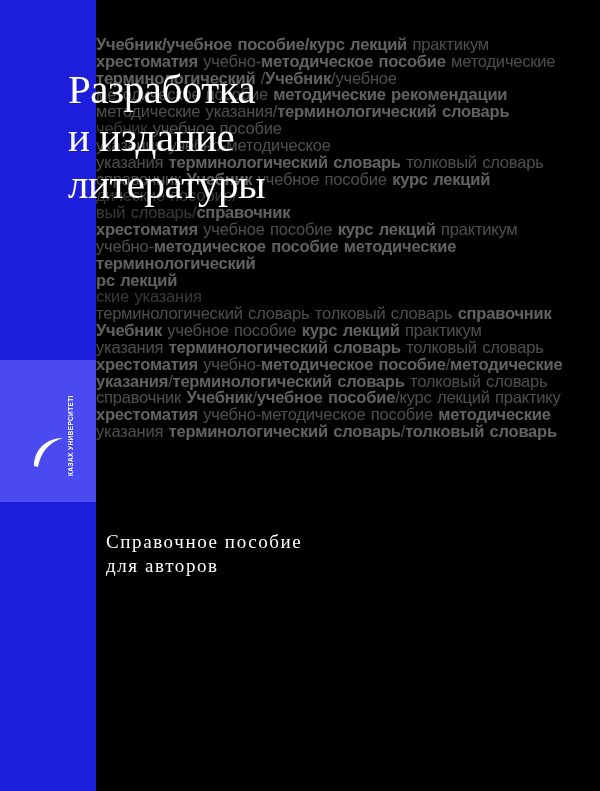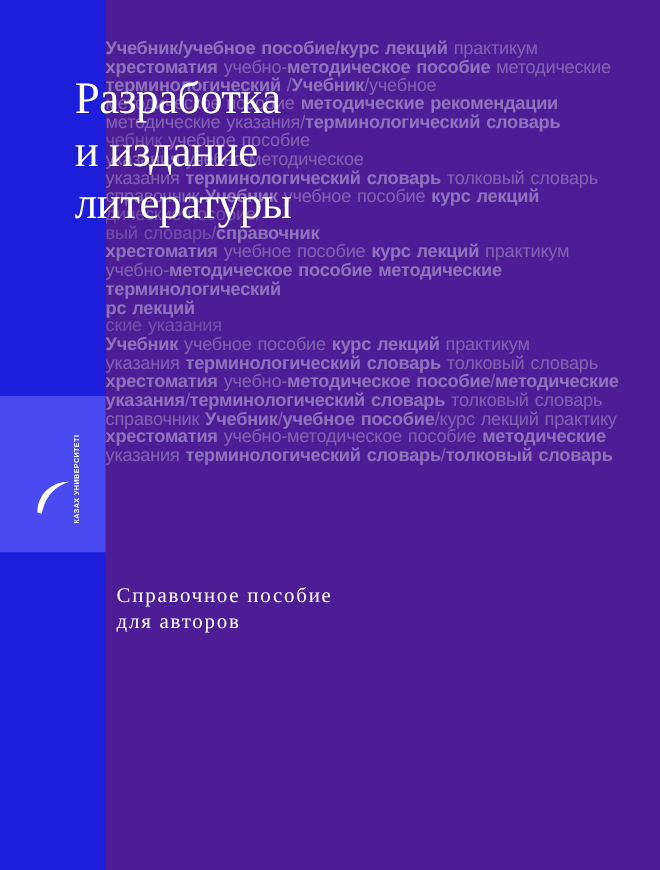--- a/index.html
+++ b/index.html
@@ -11,21 +11,21 @@
     width: 600px;
     height: 791px;
     overflow: hidden;
     font-family: "Liberation Serif", serif;
   }
 
   #cover {
     position: relative;
     width: 600px;
     height: 791px;
-    background: #4c1d95;
+    background: #000000;
     overflow: hidden;
   }
 
   
   .left-band {
     position: absolute;
     left: 0;
     top: 0;
     width: 96px;
     height: 791px;
@@ -138,20 +138,21 @@
     <div class="row">указания учебно-методическое</div>
     <div class="row">указания <span class="b">терминологический словарь</span> толковый словарь</div>
     <div class="row">справочник <span class="b">Учебник</span> учебное пособие <span class="b">курс лекций</span></div>
     <div class="row"><span class="l">дические пособие/</span></div>
     <div class="row"><span class="l">вый словарь/</span><span class="b">справочник</span></div>
     <div class="row"><span class="b">хрестоматия</span> учебное пособие <span class="b">курс лекций</span> практикум</div>
     <div class="row">учебно-<span class="b">методическое пособие методические</span></div>
     <div class="row"><span class="b">терминологический</span></div>
     <div class="row"><span class="b">рс лекций</span></div>
     <div class="row"><span class="l">ские указания</span></div>
+    <div class="row">терминологический словарь толковый словарь <span class="b">справочник</span></div>
     <div class="row"><span class="b">Учебник</span> учебное пособие <span class="b">курс лекций</span> практикум</div>
     <div class="row">указания <span class="b">терминологический словарь</span> толковый словарь</div>
     <div class="row"><span class="b">хрестоматия</span> учебно-<span class="b">методическое пособие</span>/<span class="b">методические</span></div>
     <div class="row"><span class="b">указания</span>/<span class="b">терминологический словарь</span> толковый словарь</div>
     <div class="row">справочник <span class="b">Учебник</span>/<span class="b">учебное пособие</span>/курс лекций практику</div>
     <div class="row"><span class="b">хрестоматия</span> учебно-методическое пособие <span class="b">методические</span></div>
     <div class="row">указания <span class="b">терминологический словарь</span>/<span class="b">толковый словарь</span></div>
   </div>
 
   <div class="title-block">

